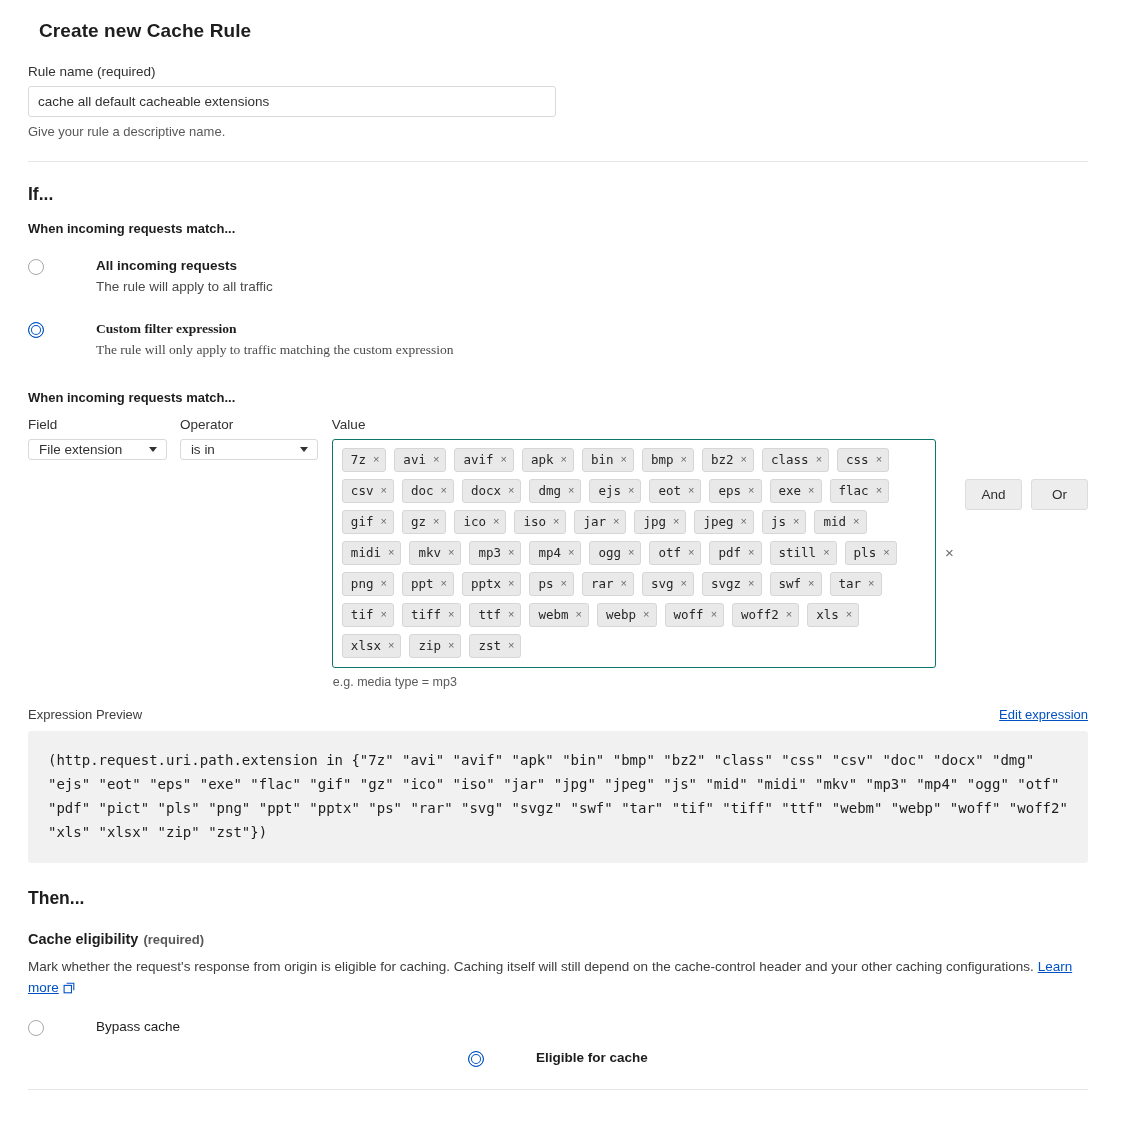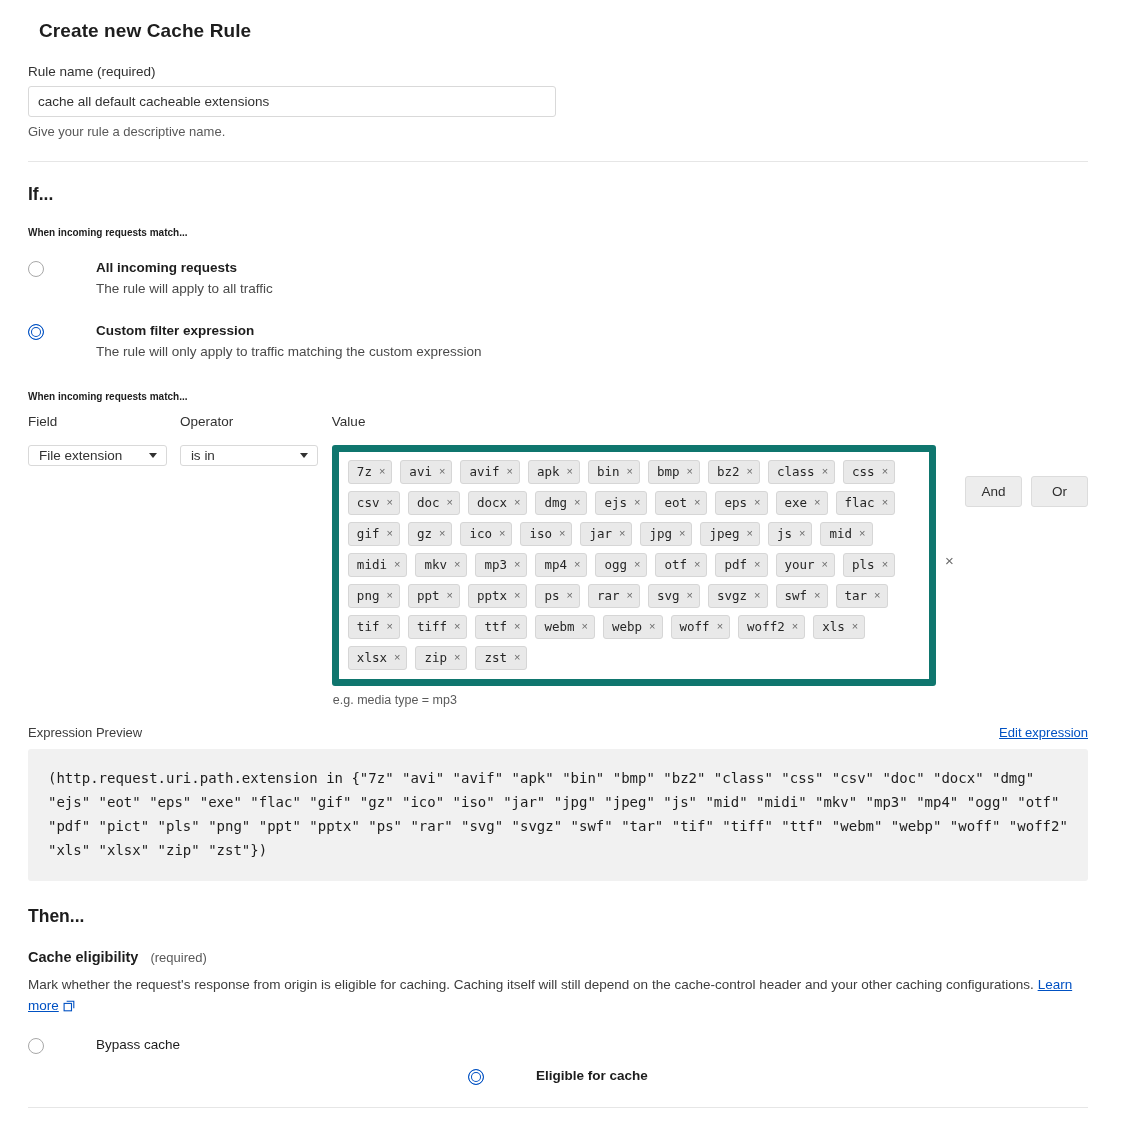--- a/index.html
+++ b/index.html
@@ -52,24 +52,24 @@
     margin: 22px 0 0 0;
     width: 1060px;
   }
   .section-heading {
     font-size: 17.5px;
     font-weight: bold;
     color: #1d1d1d;
     margin: 22px 0 0 0;
   }
   .sub-heading {
-    font-size: 10px;
+    font-size: 13px;
     font-weight: bold;
     color: #1d1d1d;
-    margin: 22px 0 0 0;
+    margin: 16px 0 0 0;
   }
   .radio-row {
     display: flex;
     align-items: flex-start;
     margin-top: 22px;
     gap: 36px;
   }
   .radio {
     width: 16px; height: 16px;
     border-radius: 50%;
@@ -106,21 +106,21 @@
     margin-top: 4px;
   }
   .builder {
     display: flex;
     align-items: flex-start;
     margin-top: 12px;
   }
   .col-label {
     font-size: 13.5px;
     color: #313131;
-    margin-bottom: 16px;
+    margin-bottom: 7px;
   }
   .select-box {
     position: relative;
     height: 21px;
     border: 1px solid #d9d9d9;
     border-radius: 3px;
     background: #fff;
     display: flex;
     align-items: center;
     padding: 0 10px;
@@ -133,21 +133,21 @@
     width: 0; height: 0;
     border-left: 4.5px solid transparent;
     border-right: 4.5px solid transparent;
     border-top: 5px solid #313131;
   }
   .col-field { width: 156px; margin-right: 13px; }
   .col-op { width: 155px; margin-right: 14px; }
   .values-wrap { position: relative; }
   .tag-box {
     width: 604px;
-    border: 7px solid #0f766e;
+    border: 1px solid #0f766e;
     border-radius: 3px;
     background: #fff;
     padding: 8px 9px 9px 9px;
     display: flex;
     flex-wrap: wrap;
     gap: 7px 8px;
   }
   .tag {
     display: inline-flex;
     align-items: center;
@@ -241,22 +241,22 @@
     margin-top: 22px;
     font-size: 14.5px;
   }
   .cache-elig-row .strong {
     font-weight: bold;
     color: #1d1d1d;
   }
   .cache-elig-row .req {
     font-size: 13px;
     color: #595959;
-    margin-left: 12px;
-    font-weight: normal;
+    margin-left: 5px;
+    font-weight: bold;
   }
   .desc-para {
     font-size: 13.5px;
     color: #3d3d3d;
     line-height: 1.55;
     margin-top: 10px;
     width: 1060px;
   }
   .desc-para a {
     color: #0051c3;
@@ -294,21 +294,21 @@
   <div class="sub-heading">When incoming requests match...</div>
 
   <div class="radio-row">
     <div class="radio"></div>
     <div class="radio-text">
       <div class="r-title">All incoming requests</div>
       <div class="r-desc">The rule will apply to all traffic</div>
     </div>
   </div>
 
-  <div class="radio-row" style="margin-top:27px;">
+  <div class="radio-row" style="margin-top:27px;font-family:Liberation Serif, serif;">
     <div class="radio checked"></div>
     <div class="radio-text">
       <div class="r-title">Custom filter expression</div>
       <div class="r-desc">The rule will only apply to traffic matching the custom expression</div>
     </div>
   </div>
 
   <div class="sub-heading" style="margin-top:32px;">When incoming requests match...</div>
 
   <div class="builder">
@@ -462,21 +462,21 @@
           </span>
           <span class="tag">
             <span>otf</span>
             <span class="x">×</span>
           </span>
           <span class="tag">
             <span>pdf</span>
             <span class="x">×</span>
           </span>
           <span class="tag">
-            <span>your</span>
+            <span>still</span>
             <span class="x">×</span>
           </span>
           <span class="tag">
             <span>pls</span>
             <span class="x">×</span>
           </span>
           <span class="tag">
             <span>png</span>
             <span class="x">×</span>
           </span>

